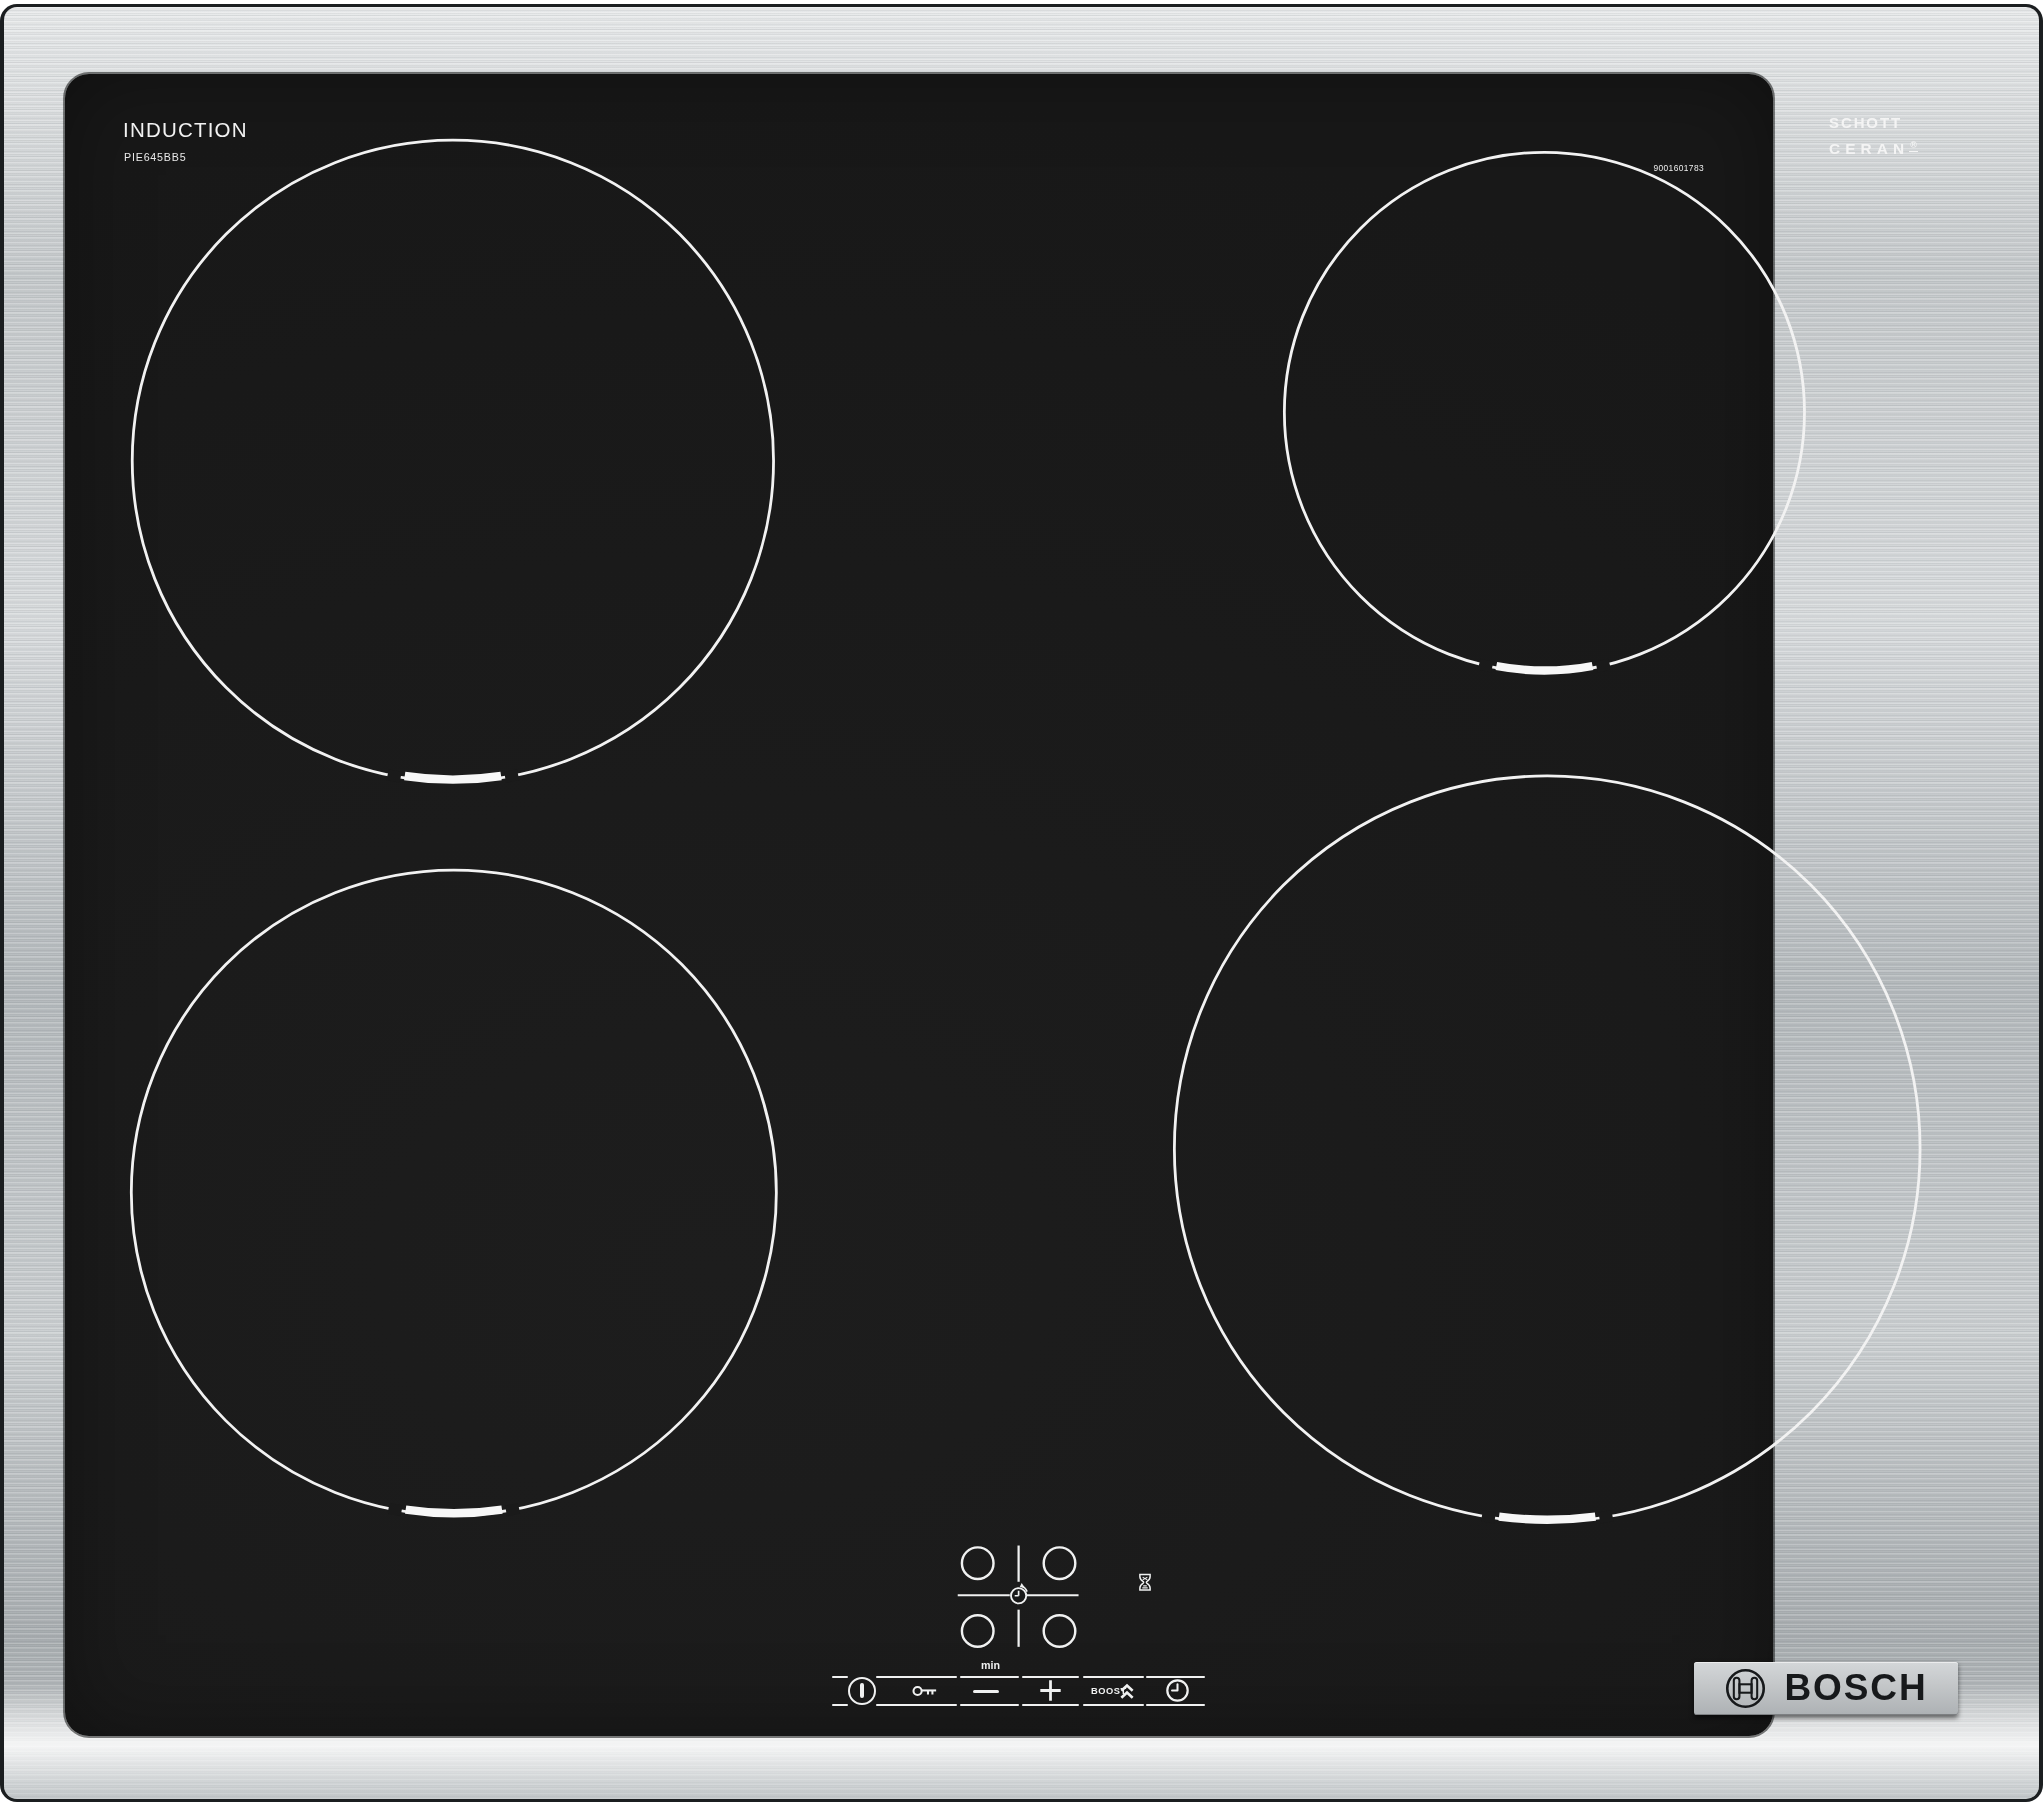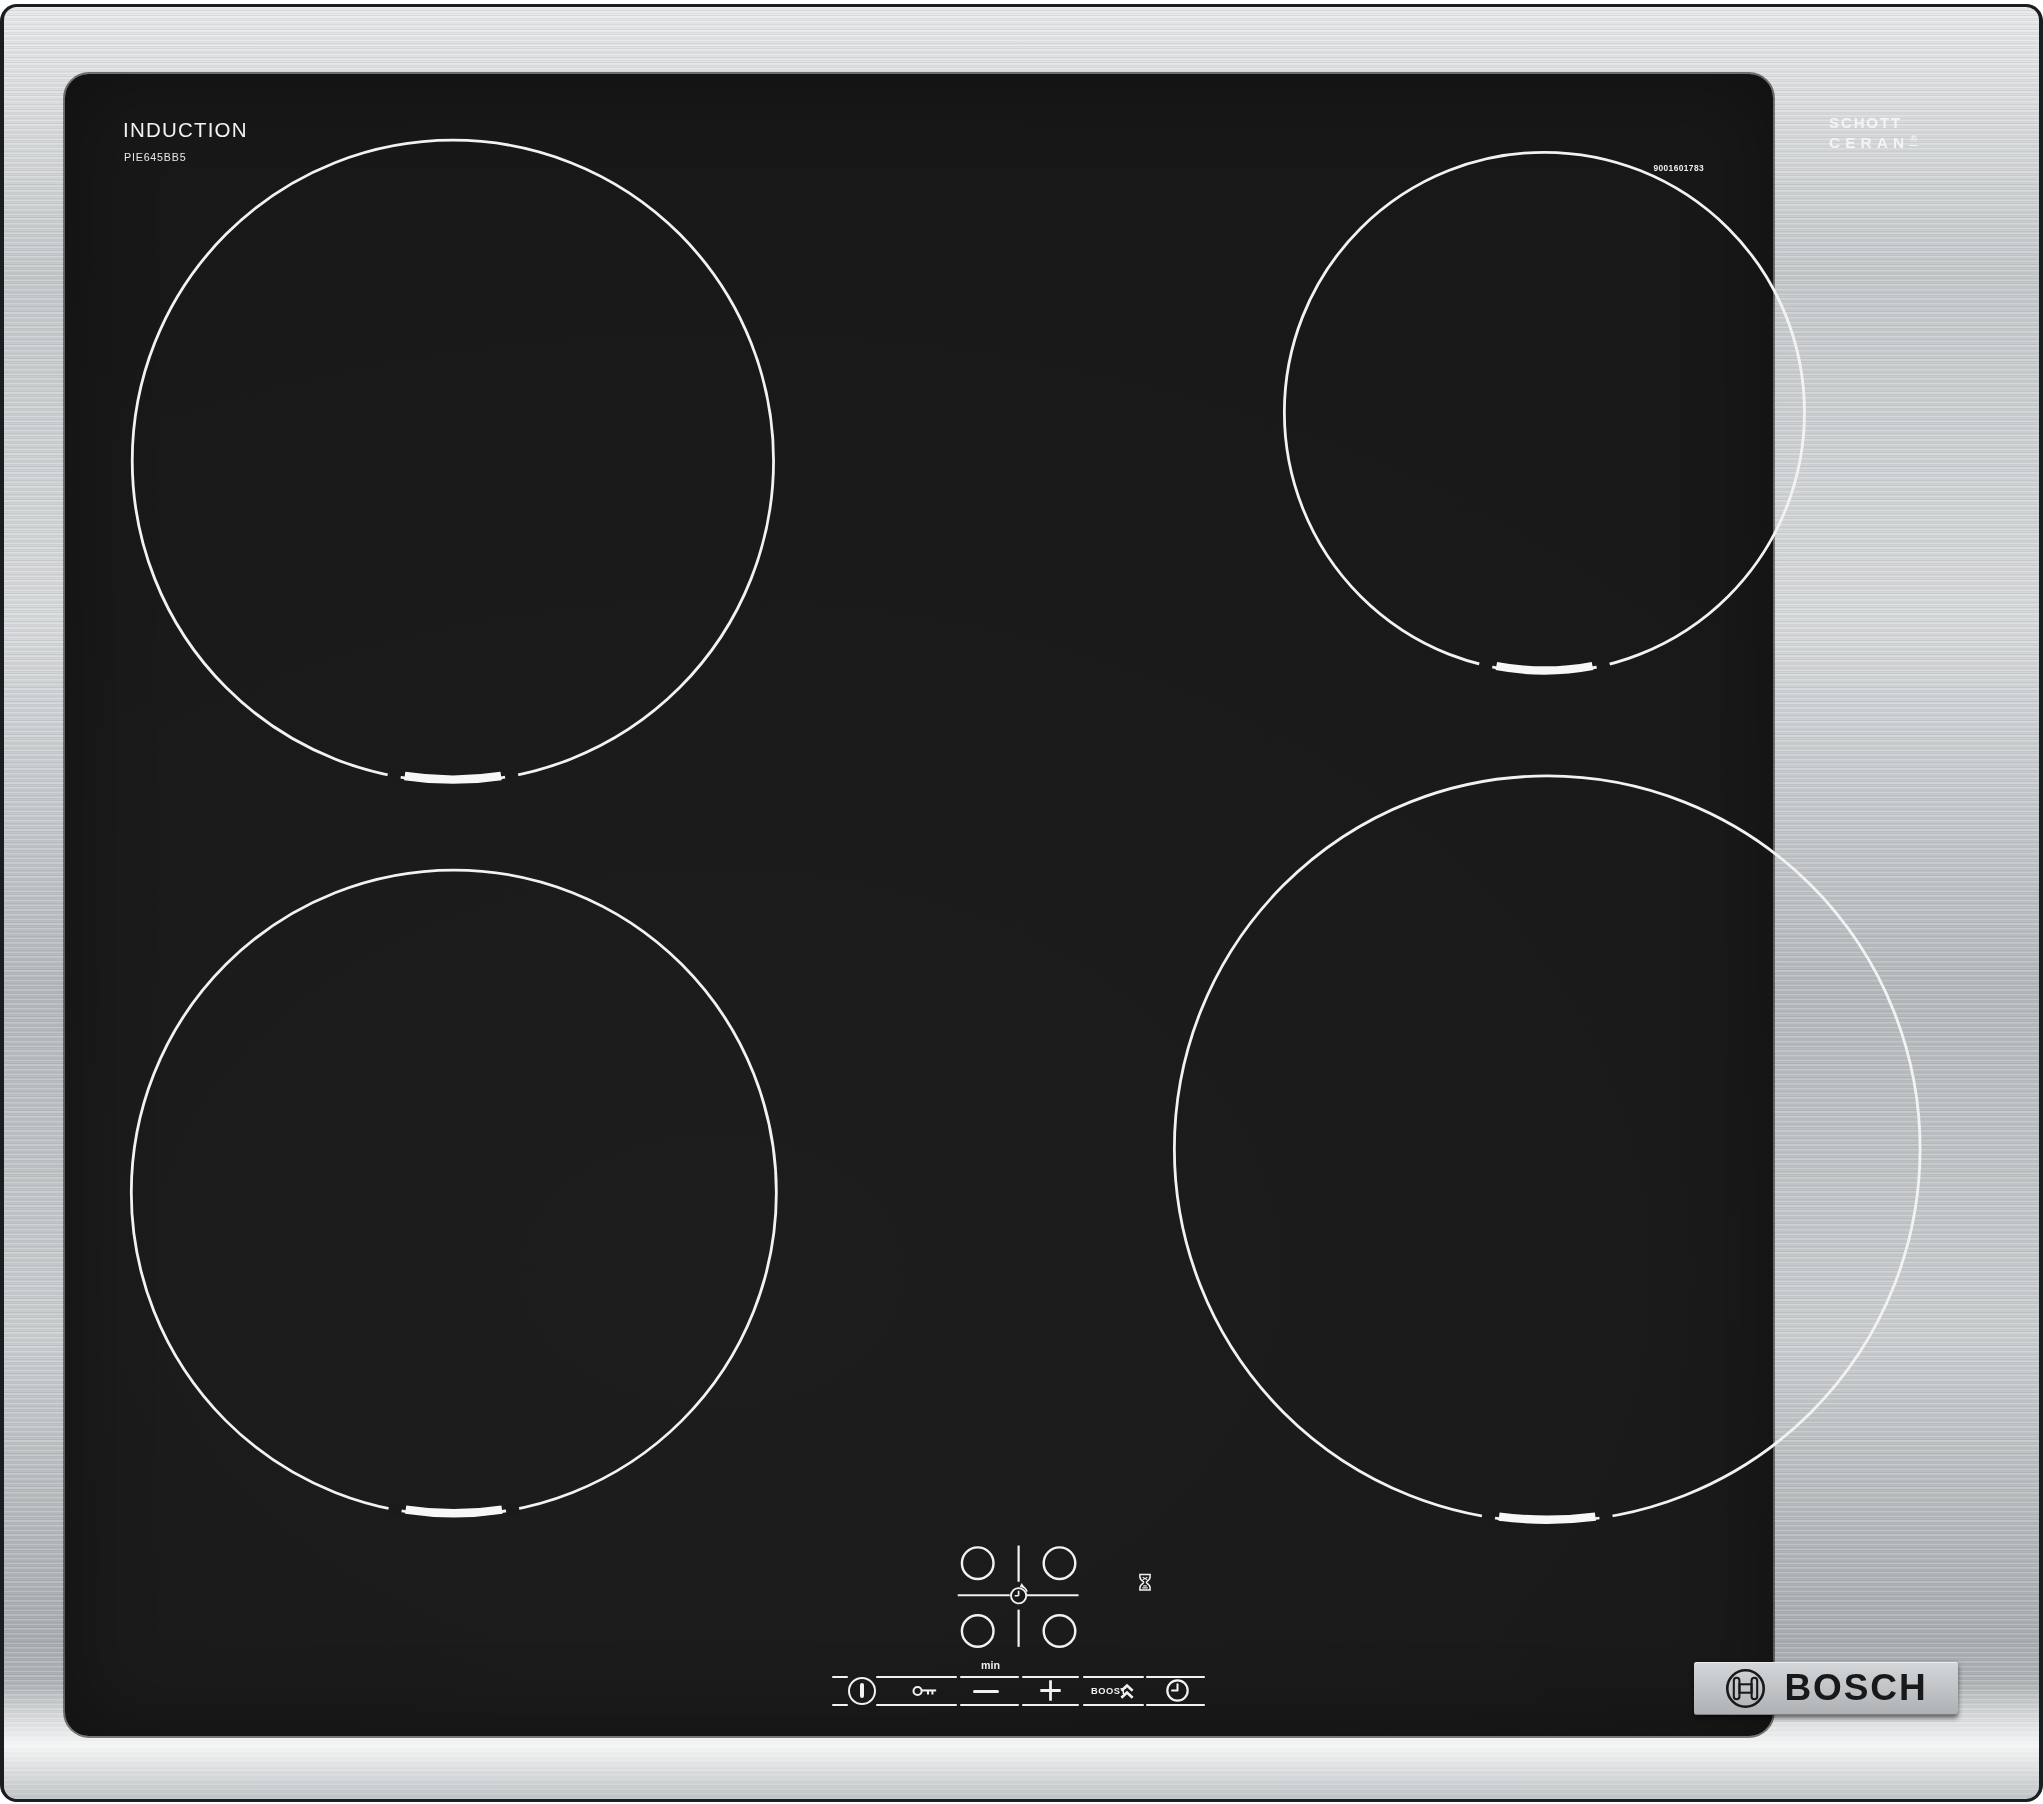--- a/index.html
+++ b/index.html
@@ -35,23 +35,23 @@
     background:radial-gradient(130% 95% at 38% 72%, #1d1d1d 0%, #181818 75%);
     box-shadow:0 0 0 1.9px rgba(14,16,17,.55), 0 4.7px 1.9px -1.9px rgba(255,255,255,.42),
                inset 0 0 84px rgba(0,0,0,.35);
   }
   .glass *{box-sizing:border-box;}
   
   .induction{position:absolute;left:58px;top:44px;font-size:20.5px;letter-spacing:1.2px;color:#f2f2f2;}
   .model{position:absolute;left:59px;top:77px;font-size:10.7px;letter-spacing:0.8px;color:#e9e9e9;}
   .schott{position:absolute;left:1764px;top:41px;color:#f4f4f4;line-height:1;}
   .schott .l1{font-size:15px;font-weight:bold;letter-spacing:1.9px;}
-  .schott .l2{font-size:15.4px;font-weight:bold;letter-spacing:5.1px;margin-top:5px;}
+  .schott .l2{font-size:15.4px;font-weight:bold;letter-spacing:5.1px;margin-top:11px;}
   .schott .reg{font-size:8.9px;letter-spacing:0;vertical-align:5.6px;border-bottom:1.4px solid #f4f4f4;padding:0 0.9px 0.9px 0.9px;}
-  .serial{position:absolute;right:69px;top:89px;font-size:8.4px;font-weight:bold;letter-spacing:0.4px;color:#ededed;}
+  .serial{position:absolute;right:69px;top:89px;font-size:8.4px;font-weight:normal;letter-spacing:0.4px;color:#ededed;}
   
   .burner-svg{position:absolute;left:0;top:0;width:1913px;height:1662px;}
   
   .cross-svg{position:absolute;left:876px;top:1459px;width:158px;height:131px;}
   .hourglass-svg{position:absolute;left:1073px;top:1499px;width:14px;height:18.6px;}
   
   .seg{position:absolute;height:2.4px;background:#f0f1f1;border-radius:0.9px;}
   .power{position:absolute;left:783px;top:1603px;width:28px;height:28px;border:2.4px solid #f0f1f1;border-radius:50%;}
   .power .bar{position:absolute;left:50%;top:4.7px;bottom:4.7px;width:3.7px;margin-left:-1.9px;background:#f0f1f1;border-radius:1.9px;}
   .key-svg{position:absolute;left:847px;top:1609px;width:26px;height:16px;}

